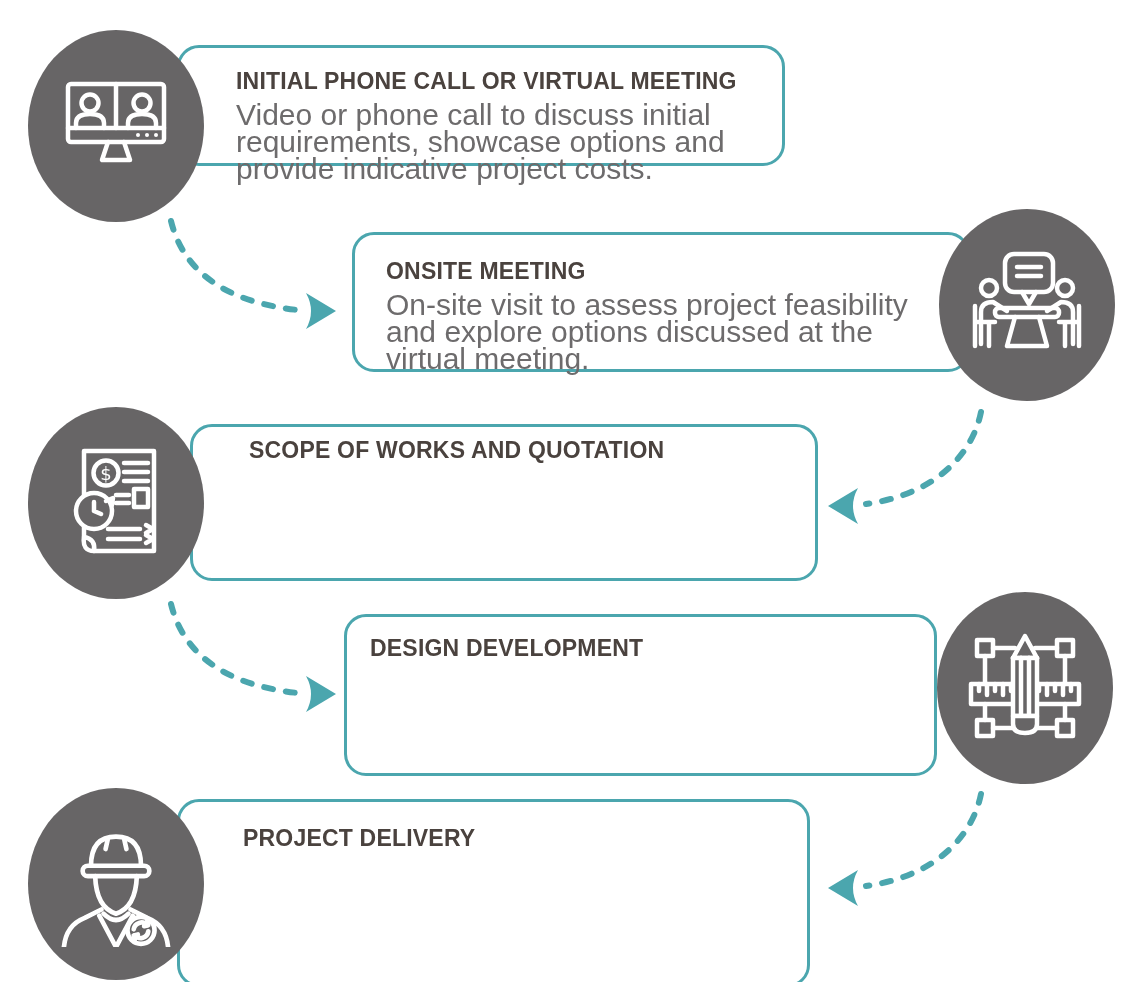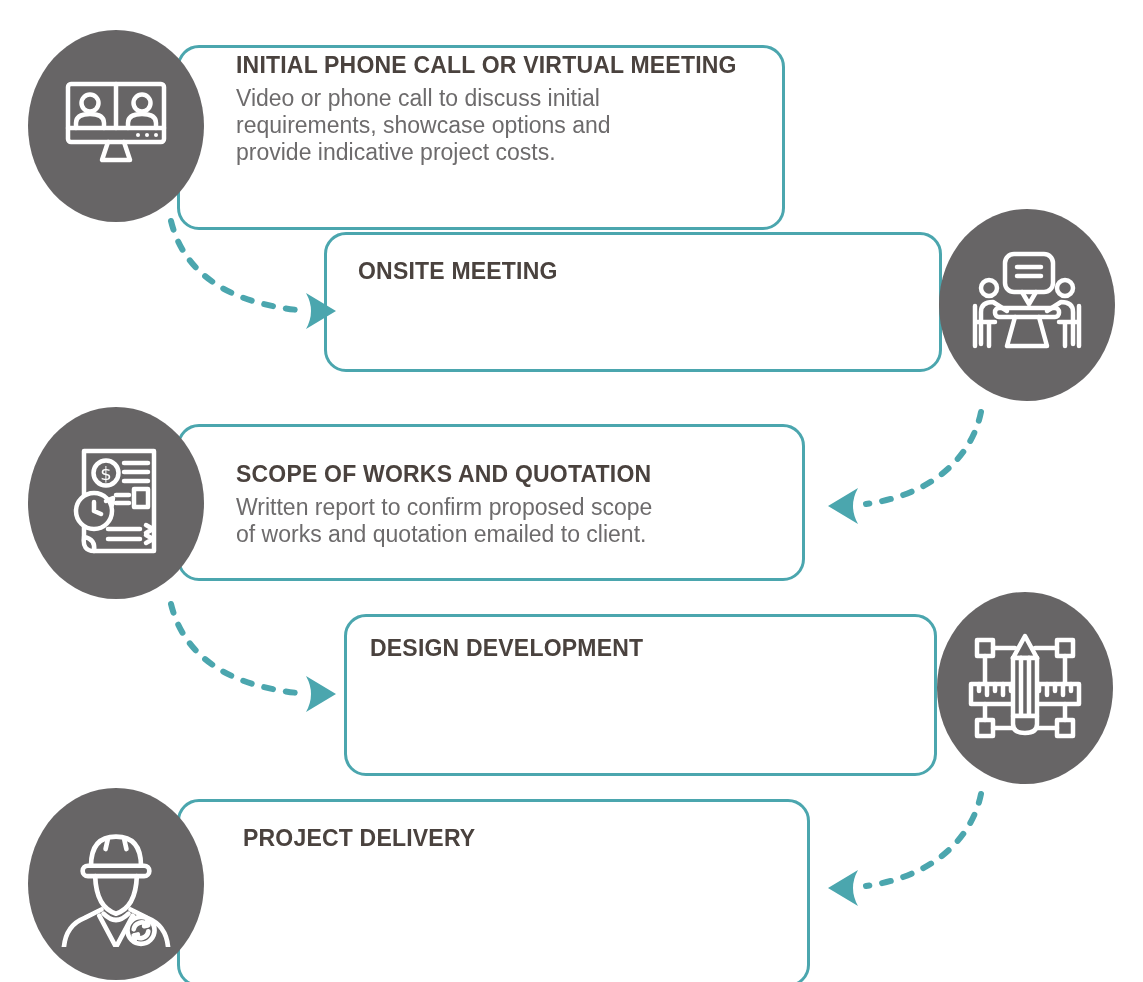--- a/index.html
+++ b/index.html
@@ -23,28 +23,28 @@
   .card .title{
     font-weight:bold;
     font-size:23px;
     letter-spacing:.2px;
     color:var(--title-text);
     line-height:30px;
     white-space:pre;
   }
   .card .body{
     margin-top:5px;
-    font-size:23px;
+    font-size:30px;
     line-height:27px;
     color:var(--body-text);
     white-space:pre;
   }
-  .card-1{left:177px;top:45px;width:608px;height:185px;padding:2px 10px 10px 56px;}
-  .card-2{left:324px;top:232px;width:618px;height:140px;padding:21px 10px 10px 31px;}
-  .card-3{left:177px;top:424px;width:628px;height:157px;padding:32px 10px 10px 56px;}
+  .card-1{left:177px;top:45px;width:608px;height:121px;padding:18px 10px 10px 56px;}
+  .card-2{left:352px;top:232px;width:618px;height:140px;padding:21px 10px 10px 31px;}
+  .card-3{left:190px;top:424px;width:628px;height:157px;padding:8px 10px 10px 56px;}
   .card-4{left:344px;top:614px;width:593px;height:162px;padding:16px 10px 6px 23px;}
   .card-5{left:177px;top:799px;width:633px;height:188px;padding:21px 10px 10px 63px;}
 
   .badge{
     position:absolute;
     width:176px;height:192px;
     background:var(--circle-gray);
     border-radius:50%;
     z-index:2;
     display:flex;align-items:center;justify-content:center;
@@ -118,20 +118,23 @@
       <path d="M14 94 V62 q0 -10 12 -10 l14 9"></path>
       <path d="M106 94 V62 q0 -10 -12 -10 l-14 9"></path>
       <rect x="28" y="58" width="64" height="9" rx="4"></rect>
       <path d="M48 67 L40 96 L80 96 L72 67"></path>
       <path d="M8 56 V96 M8 72 H28 M22 72 V96"></path>
       <path d="M112 56 V96 M112 72 H92 M98 72 V96"></path>
     </svg>
   </div>
   <div class="card card-2">
     <div class="title">ONSITE MEETING</div>
+    <div class="body">On-site visit to assess project feasibility
+and explore options discussed at the
+virtual meeting.</div>
   </div>
 
   <div class="badge badge-3">
     <svg width="120" height="120" viewBox="0 0 120 120">
       <path d="M28 8 H98 V108 H38 Q26 108 28 94 L28 8 Z"></path>
       <path d="M28 94 Q40 96 38 108"></path>
       <circle cx="50" cy="30" r="12.5"></circle>
       <text x="50" y="37" font-size="18" text-anchor="middle" fill="#fff" stroke="none" font-family="DejaVu Sans, sans-serif">$</text>
       <line x1="68" y1="20" x2="92" y2="20"></line>
       <line x1="68" y1="29" x2="92" y2="29"></line>
@@ -143,22 +146,20 @@
       <path d="M38 68 L38 59 M38 68 L45 71"></path>
       <path d="M50 58 l7 -3 -1 7"></path>
       <line x1="52" y1="86" x2="84" y2="86"></line>
       <line x1="52" y1="96" x2="84" y2="96"></line>
       <path d="M90 82 l7 4 -7 4"></path>
       <path d="M90 92 l7 4 -7 4"></path>
     </svg>
   </div>
   <div class="card card-3">
     <div class="title">SCOPE OF WORKS AND QUOTATION</div>
-    <div class="body">Written report to confirm proposed scope
-of works and quotation emailed to client.</div>
   </div>
 
   <div class="badge badge-4">
     <svg width="120" height="120" viewBox="0 0 120 120">
       <line x1="28" y1="20" x2="50" y2="20"></line>
       <line x1="70" y1="20" x2="92" y2="20"></line>
       <line x1="28" y1="100" x2="50" y2="100"></line>
       <line x1="70" y1="100" x2="92" y2="100"></line>
       <line x1="20" y1="28" x2="20" y2="56"></line>
       <line x1="20" y1="76" x2="20" y2="92"></line>

